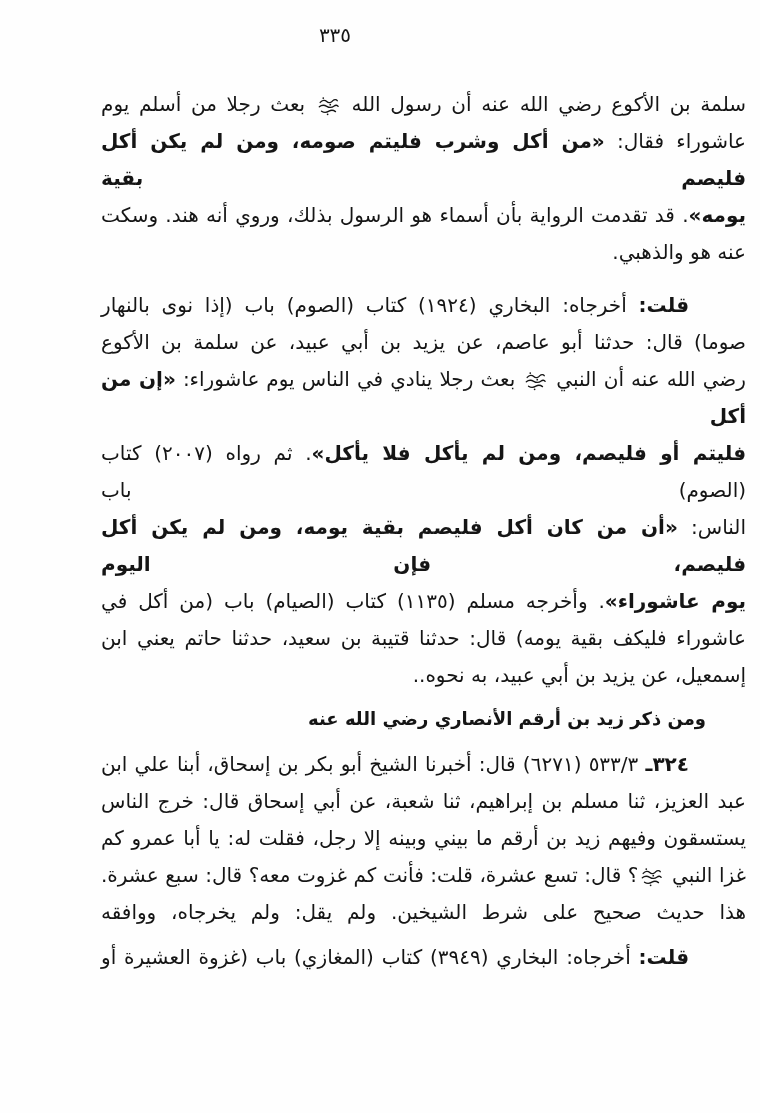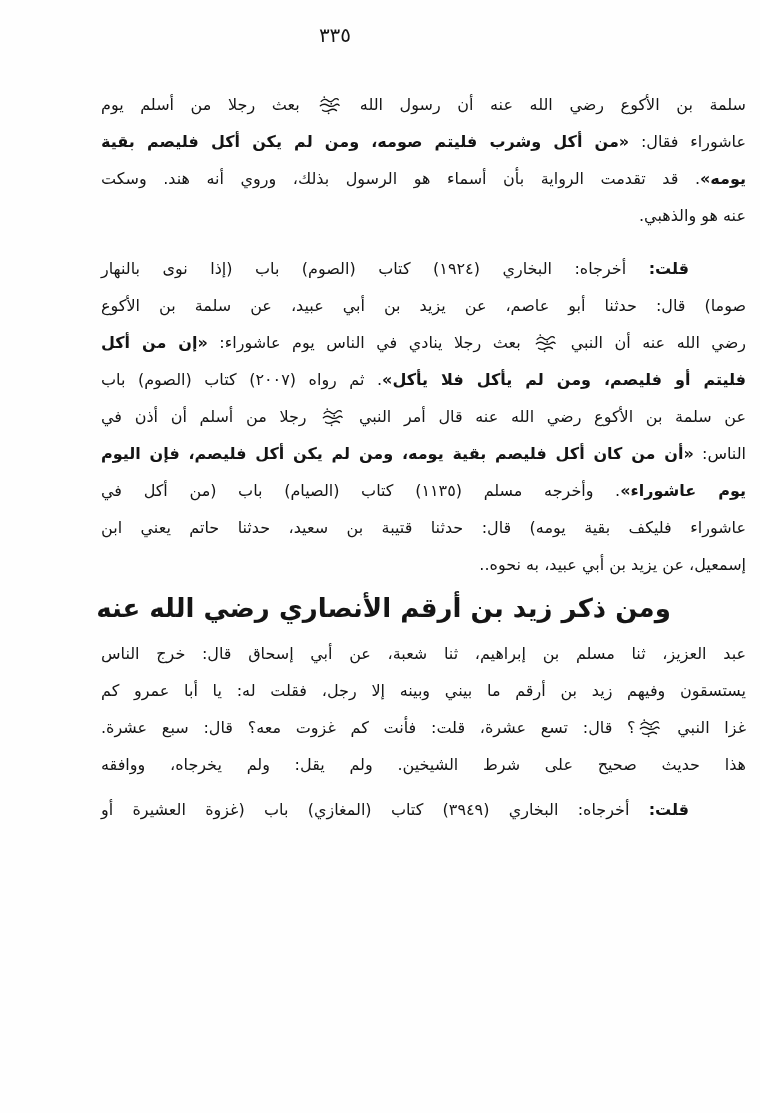--- a/index.html
+++ b/index.html
@@ -9,29 +9,29 @@
     background:#fefefe;
     color:#151515;
     font-family:"DejaVu Sans", sans-serif;
     direction:rtl;
     overflow:hidden;
   }
   .content{
     position:absolute;
     top:86px; right:14px; left:101px;
   }
-  .para{font-size:16px;line-height:37px;margin:0 0 16px 0;text-align:justify;}
+  .para{font-size:20px;line-height:37px;margin:0 0 16px 0;text-align:justify;}
   .para .ln{text-align:justify;text-align-last:justify;}
   .para .ln.last{text-align:center;text-align-last:right;}
   .para .ln.ind{padding-right:57px;}
   .b{font-weight:bold;}
   .r{font-weight:normal;}
   .heading{
-    font-weight:bold;font-size:26px;line-height:34px;
-    text-align:center;margin:0 0 10px 0;
+    font-weight:bold;font-size:18px;line-height:34px;
+    text-align:right;margin:0 0 10px 0;
     transform:translateX(-40px);
   }
   .blk-1{margin-bottom:8px;}
   .blk-3{margin-bottom:8px;}
   .blk-4{margin-bottom:0;}
   .pagenum{
     margin-top:20px;font-size:20px;line-height:30px;
     text-align:center;transform:translateX(-45px);
   }
   .pbuh{
@@ -71,39 +71,28 @@
                   <path d="M2.5 13.5 C5.5 11 8.5 11.5 11 13 C14 14.8 17 14.5 19.5 12.5 C21 11.3 23 11.5 24 13"></path>
                   <path d="M5 18.5 C8 20.5 11 20 13.5 18.5 C16 17 19 17.5 21 19"></path>
                 </g>
                 <g fill="#151515">
                   <circle cx="7" cy="3.5" r="1"></circle>
                   <circle cx="15" cy="11" r="1"></circle>
                   <circle cx="12" cy="22" r="1"></circle>
                 </g>
               </svg></span> بعث رجلا ينادي في الناس يوم عاشوراء: </span><span class="b">«إن من أكل</span></div>
         <div class="ln"><span class="b">فليتم أو فليصم، ومن لم يأكل فلا يأكل»</span><span class="r">. ثم رواه (٢٠٠٧) كتاب (الصوم) باب</span></div>
-        <div class="ln"><span class="r">عن سلمة بن الأكوع رضي الله عنه قال أمر النبي <span class="pbuh"><svg viewBox="0 0 26 24" width="23" height="21" aria-hidden="true">
-                <g fill="none" stroke="#151515" stroke-width="1.5" stroke-linecap="round">
-                  <path d="M3.5 8.5 C6 5.5 9 5.5 11 7.5 C13 9.5 16 9 18 6.5 C19.5 4.8 22 4.8 23 6.5"></path>
-                  <path d="M2.5 13.5 C5.5 11 8.5 11.5 11 13 C14 14.8 17 14.5 19.5 12.5 C21 11.3 23 11.5 24 13"></path>
-                  <path d="M5 18.5 C8 20.5 11 20 13.5 18.5 C16 17 19 17.5 21 19"></path>
-                </g>
-                <g fill="#151515">
-                  <circle cx="7" cy="3.5" r="1"></circle>
-                  <circle cx="15" cy="11" r="1"></circle>
-                  <circle cx="12" cy="22" r="1"></circle>
-                </g>
-              </svg></span> رجلا من أسلم أن أذن في</span></div>
         <div class="ln"><span class="r">الناس: </span><span class="b">«أن من كان أكل فليصم بقية يومه، ومن لم يكن أكل فليصم، فإن اليوم</span></div>
         <div class="ln"><span class="b">يوم عاشوراء»</span><span class="r">. وأخرجه مسلم (١١٣٥) كتاب (الصيام) باب (من أكل في</span></div>
         <div class="ln"><span class="r">عاشوراء فليكف بقية يومه) قال: حدثنا قتيبة بن سعيد، حدثنا حاتم يعني ابن</span></div>
         <div class="ln last"><span class="r">إسمعيل، عن يزيد بن أبي عبيد، به نحوه..</span></div>
       </div>
       <div class="heading blk-2">ومن ذكر زيد بن أرقم الأنصاري رضي الله عنه</div>
       <div class="para blk-3">
+        <div class="ln ind"><span class="b">٣٢٤ـ</span><span class="r"> ٥٣٣/٣ (٦٢٧١) قال: أخبرنا الشيخ أبو بكر بن إسحاق، أبنا علي ابن</span></div>
         <div class="ln"><span class="r">عبد العزيز، ثنا مسلم بن إبراهيم، ثنا شعبة، عن أبي إسحاق قال: خرج الناس</span></div>
         <div class="ln"><span class="r">يستسقون وفيهم زيد بن أرقم ما بيني وبينه إلا رجل، فقلت له: يا أبا عمرو كم</span></div>
         <div class="ln"><span class="r">غزا النبي <span class="pbuh"><svg viewBox="0 0 26 24" width="23" height="21" aria-hidden="true">
                 <g fill="none" stroke="#151515" stroke-width="1.5" stroke-linecap="round">
                   <path d="M3.5 8.5 C6 5.5 9 5.5 11 7.5 C13 9.5 16 9 18 6.5 C19.5 4.8 22 4.8 23 6.5"></path>
                   <path d="M2.5 13.5 C5.5 11 8.5 11.5 11 13 C14 14.8 17 14.5 19.5 12.5 C21 11.3 23 11.5 24 13"></path>
                   <path d="M5 18.5 C8 20.5 11 20 13.5 18.5 C16 17 19 17.5 21 19"></path>
                 </g>
                 <g fill="#151515">
                   <circle cx="7" cy="3.5" r="1"></circle>

